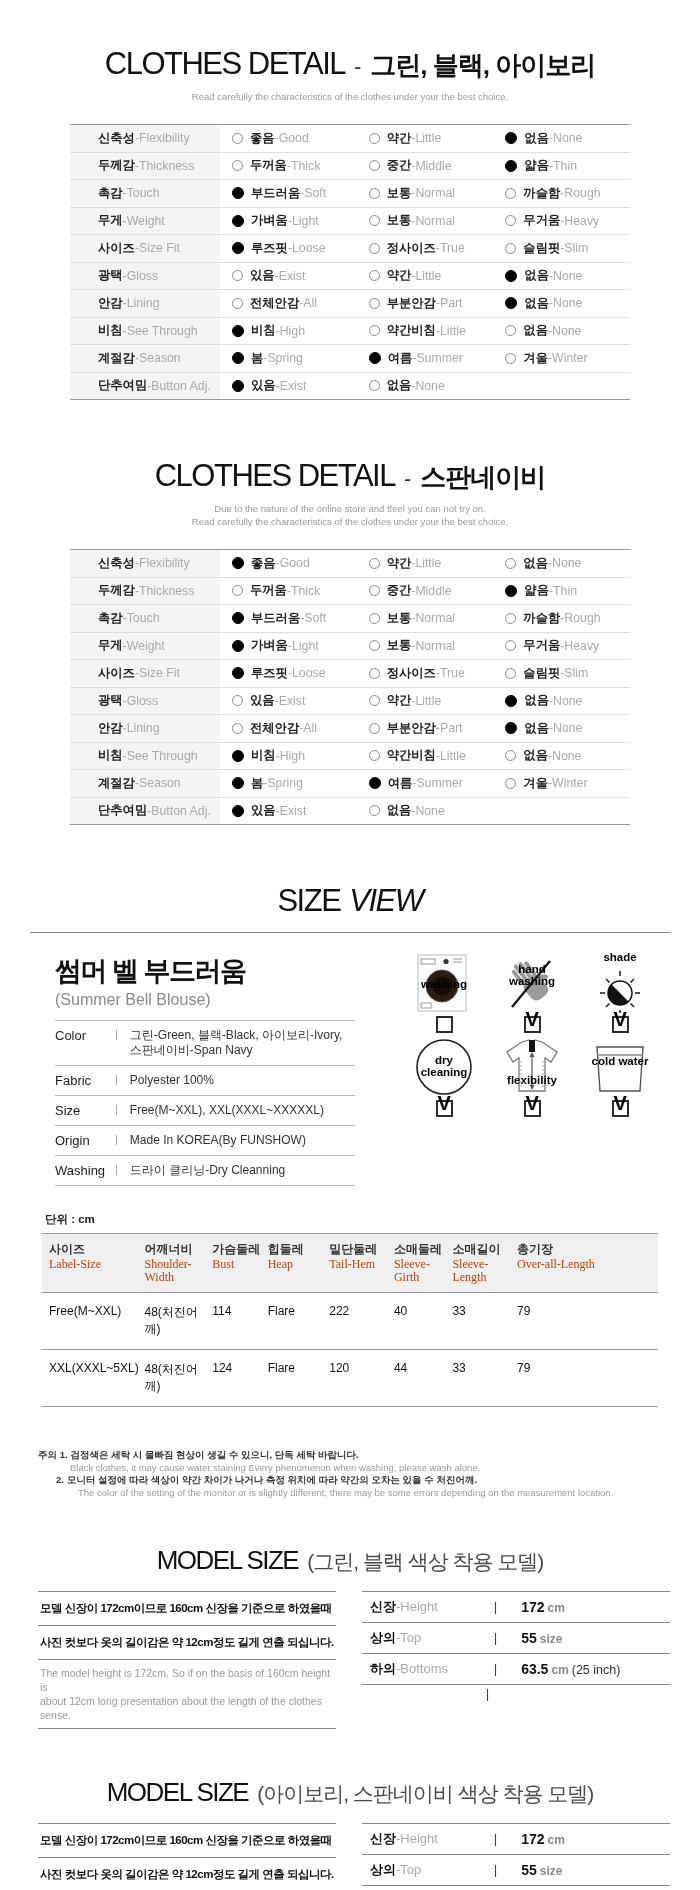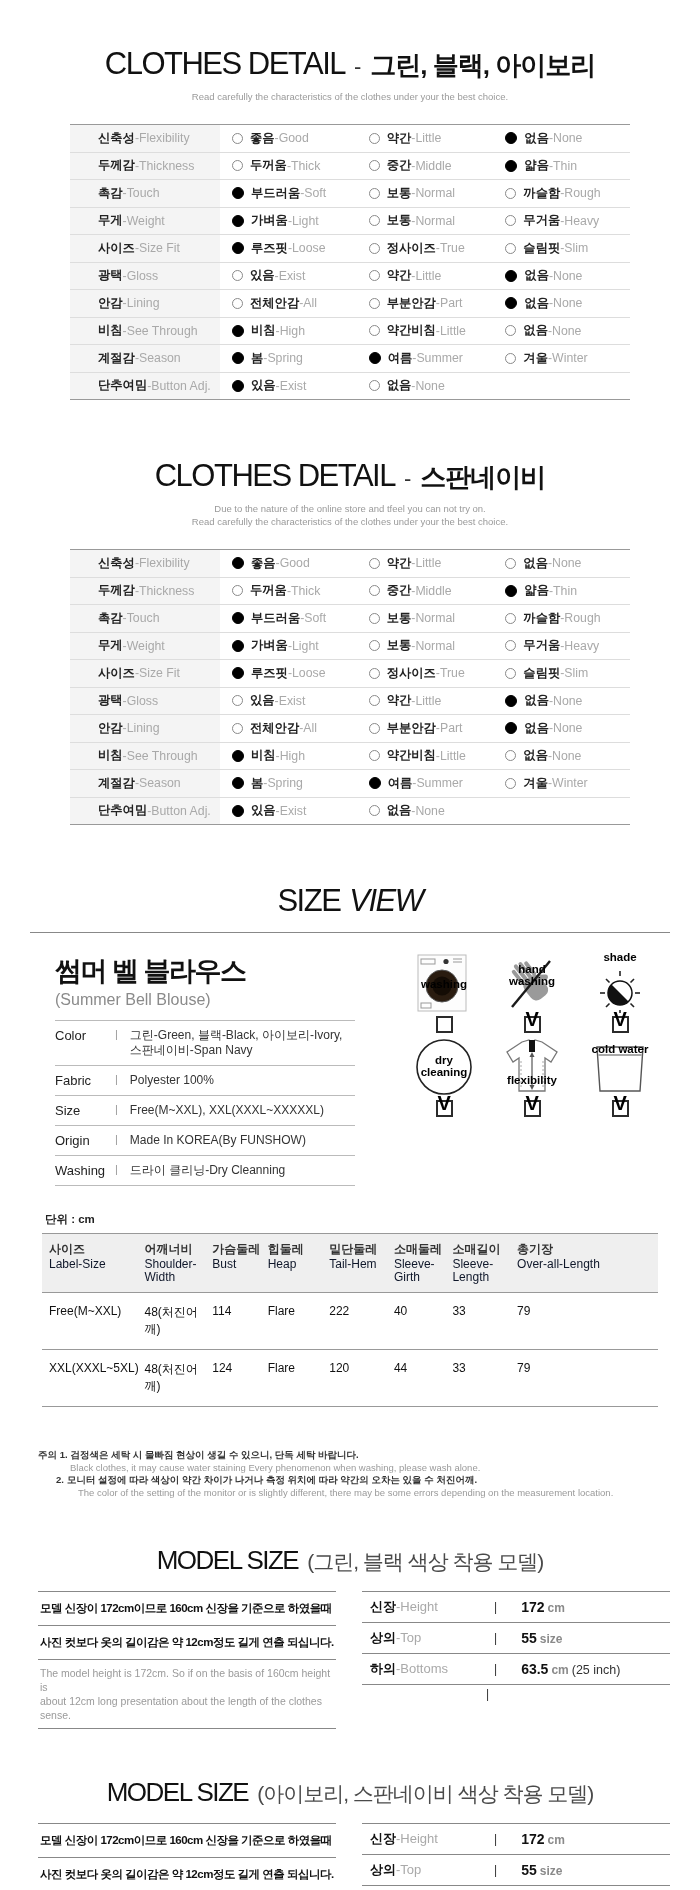--- a/index.html
+++ b/index.html
@@ -43,30 +43,30 @@
   .sv-right{margin-left:auto;padding-right:6px;}
   .care-grid{display:grid;grid-template-columns:repeat(3,88px);row-gap:4px;}
   .care-cell{display:flex;flex-direction:column;align-items:center;}
   .care-art{position:relative;width:64px;height:60px;}
   .care-label{position:absolute;font-size:11.5px;font-weight:600;color:#000;text-align:center;line-height:12px;z-index:2;}
   .lbl-washing{top:25px;left:-8px;width:80px;}
   .lbl-hand{top:10px;left:2px;width:60px;}
   .lbl-shade{top:-2px;left:0;width:64px;}
   .lbl-dry{top:17px;left:2px;width:60px;}
   .lbl-flex{top:37px;left:-8px;width:80px;}
-  .lbl-cold{top:6px;left:2px;width:60px;}
+  .lbl-cold{top:18px;left:2px;width:60px;}
   .cbox{width:13px;height:13px;border:2px solid #2b2b2b;margin-top:3px;position:relative;background:#fff;}
   .cbox .v{position:absolute;left:0px;top:-9px;font-size:20px;font-weight:700;color:#000;line-height:1;font-family:"Liberation Sans",sans-serif;}
 
   .unit{margin:26px 0 0 45px;font-size:11.5px;font-weight:700;color:#222;}
   .size-table{margin:6px 42px 0;border-top:1px solid #999;}
   .sthead{display:flex;background:#efefef;border-bottom:1px solid #999;padding:7px 0 8px;}
   .stcell{box-sizing:border-box;padding-left:7px;font-size:12px;color:#111;}
   .sthead .stcell .ko{display:block;font-weight:700;color:#333;}
-  .sthead .stcell .sen{display:block;color:#0f172a;line-height:13px;}
+  .sthead .stcell .sen{display:block;color:#c2410c;line-height:13px;font-family:Liberation Serif, serif;}
   .strow{display:flex;border-bottom:1px solid #999;padding:11px 0;font-size:12px;color:#111;}
   .stcell:nth-child(1){width:15.5%;}
   .stcell:nth-child(2){width:11%;}
   .stcell:nth-child(3){width:9%;}
   .stcell:nth-child(4){width:10%;}
   .stcell:nth-child(5){width:10.5%;}
   .stcell:nth-child(6){width:9.5%;}
   .stcell:nth-child(7){width:10.5%;}
   .stcell:nth-child(8){flex:1;}
 
@@ -544,21 +544,21 @@
   </div>
 
   <div class="sec-title sv-title">
     <span class="ten">SIZE</span>
     <span class="ten it">VIEW</span>
   </div>
   <div class="sv-hr"></div>
 
   <div class="sv-cols">
     <div class="sv-left">
-      <div class="pname-ko">썸머 벨 블라우스</div>
+      <div class="pname-ko">썸머 벨 부드러움</div>
       <div class="pname-en">(Summer Bell Blouse)</div>
       <div class="info-table">
         <div class="inforow">
           <span class="ilabel">Color</span>
           <span class="ibar">|</span>
           <span class="ival">그린-Green, 블랙-Black, 아이보리-Ivory, 스판네이비-Span Navy</span>
         </div>
         <div class="inforow">
           <span class="ilabel">Fabric</span>
           <span class="ibar">|</span>

